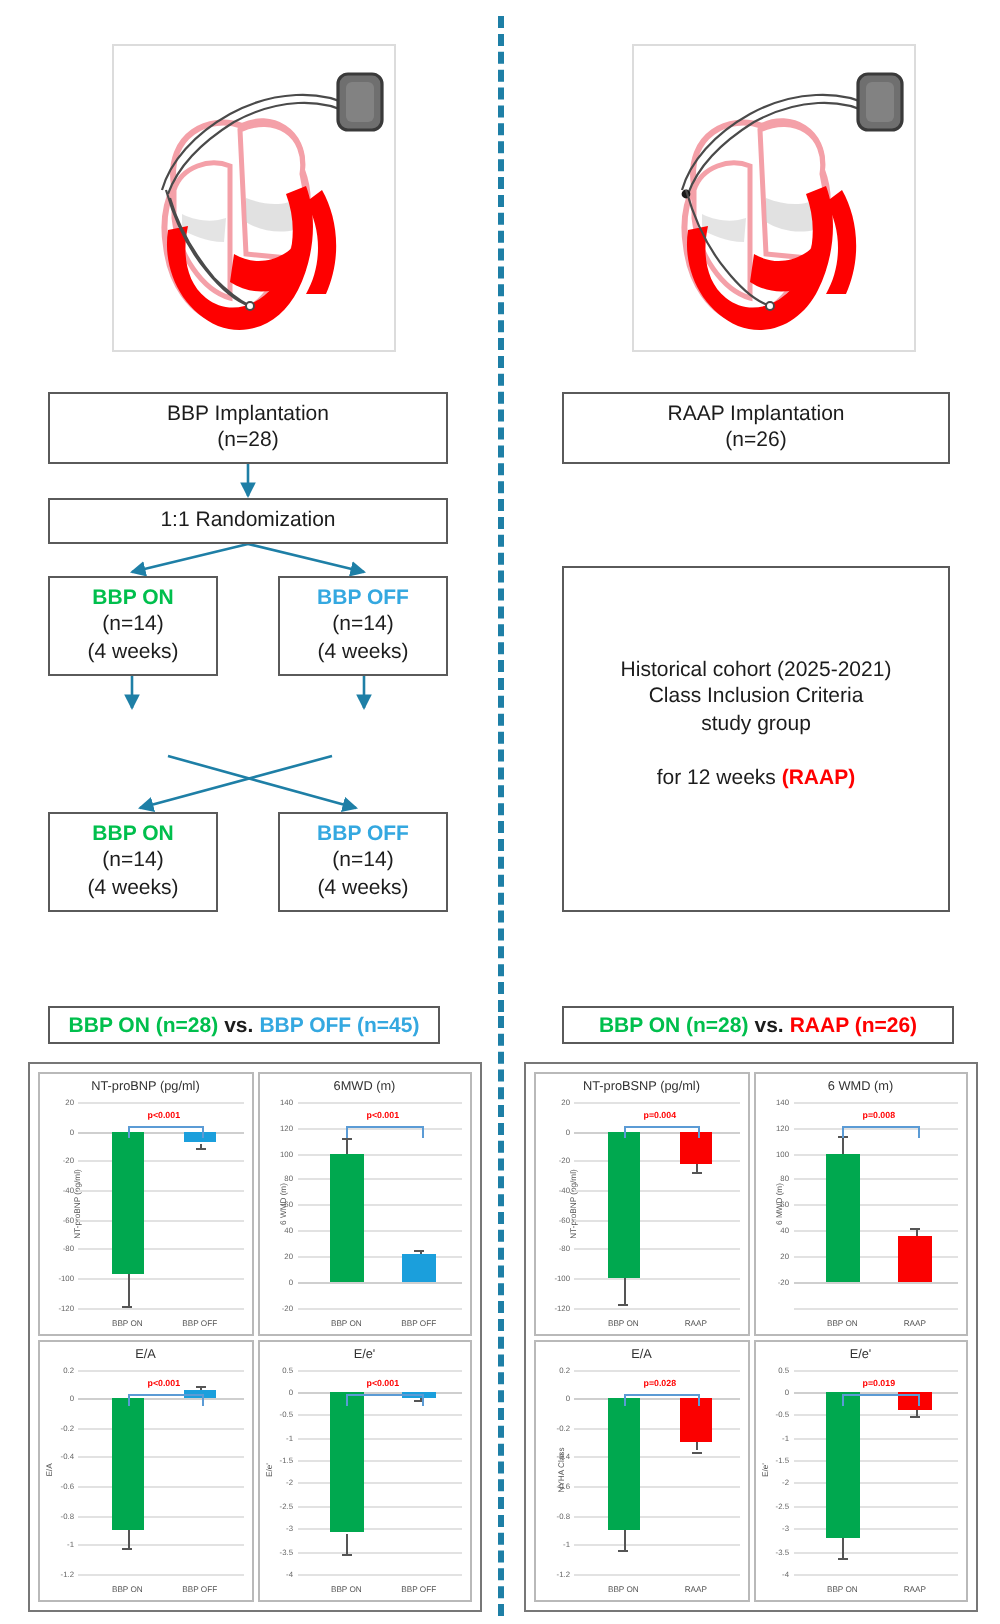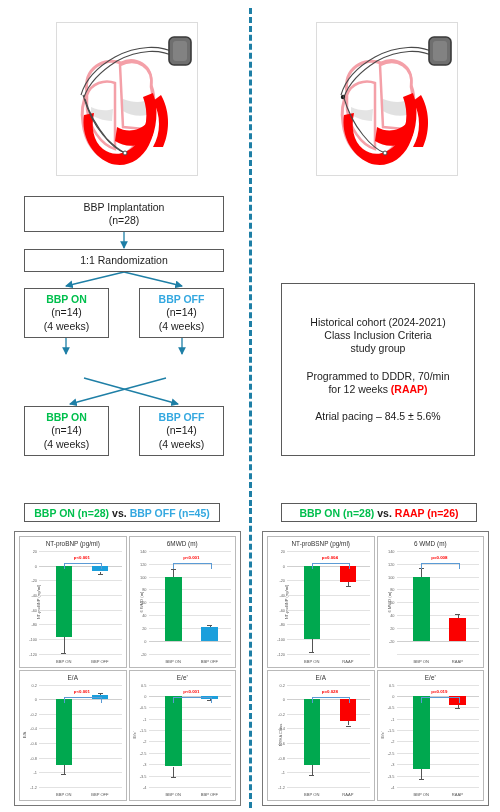--- a/index.html
+++ b/index.html
@@ -198,32 +198,34 @@
     <span class="ln">(n=14)</span>
     <span class="ln">(4 weeks)</span>
   </div>
 
   <div class="fbox" style="left:139px;top:406px;width:85px;height:50px;">
     <span class="ln b">BBP OFF</span>
     <span class="ln">(n=14)</span>
     <span class="ln">(4 weeks)</span>
   </div>
 
+  <div class="fbox" style="left:281px;top:196px;width:194px;height:36px;">
+    <span class="ln">RAAP Implantation</span>
+    <span class="ln">(n=26)</span>
+  </div>
 
   <div class="fbox" style="left:281px;top:283px;width:194px;height:173px;padding:6px 4px;">
-    <span class="ln">Historical cohort (2024-2021)</span>
+    <span class="ln">Historical cohort (2025-2021)</span>
     <span class="ln">Class Inclusion Criteria</span>
     <span class="ln">study group</span>
     <span class="sp"></span>
     <span class="sp"></span>
-    <span class="ln">Programmed to DDDR, 70/min</span>
     <span class="ln"><span>for 12 weeks </span><span class="r">(RAAP)</span></span>
     <span class="sp"></span>
     <span class="sp"></span>
-    <span class="ln">Atrial pacing – 84.5 ± 5.6%</span>
   </div>
 
 
   <div class="cmp" style="left:24px;top:503px;width:196px;height:19px;">
     <span class="g">BBP ON (n=28)</span>
     <span class="vs">vs.</span>
     <span class="b">BBP OFF (n=45)</span>
   </div>
 
   <div class="cmp" style="left:281px;top:503px;width:196px;height:19px;">

